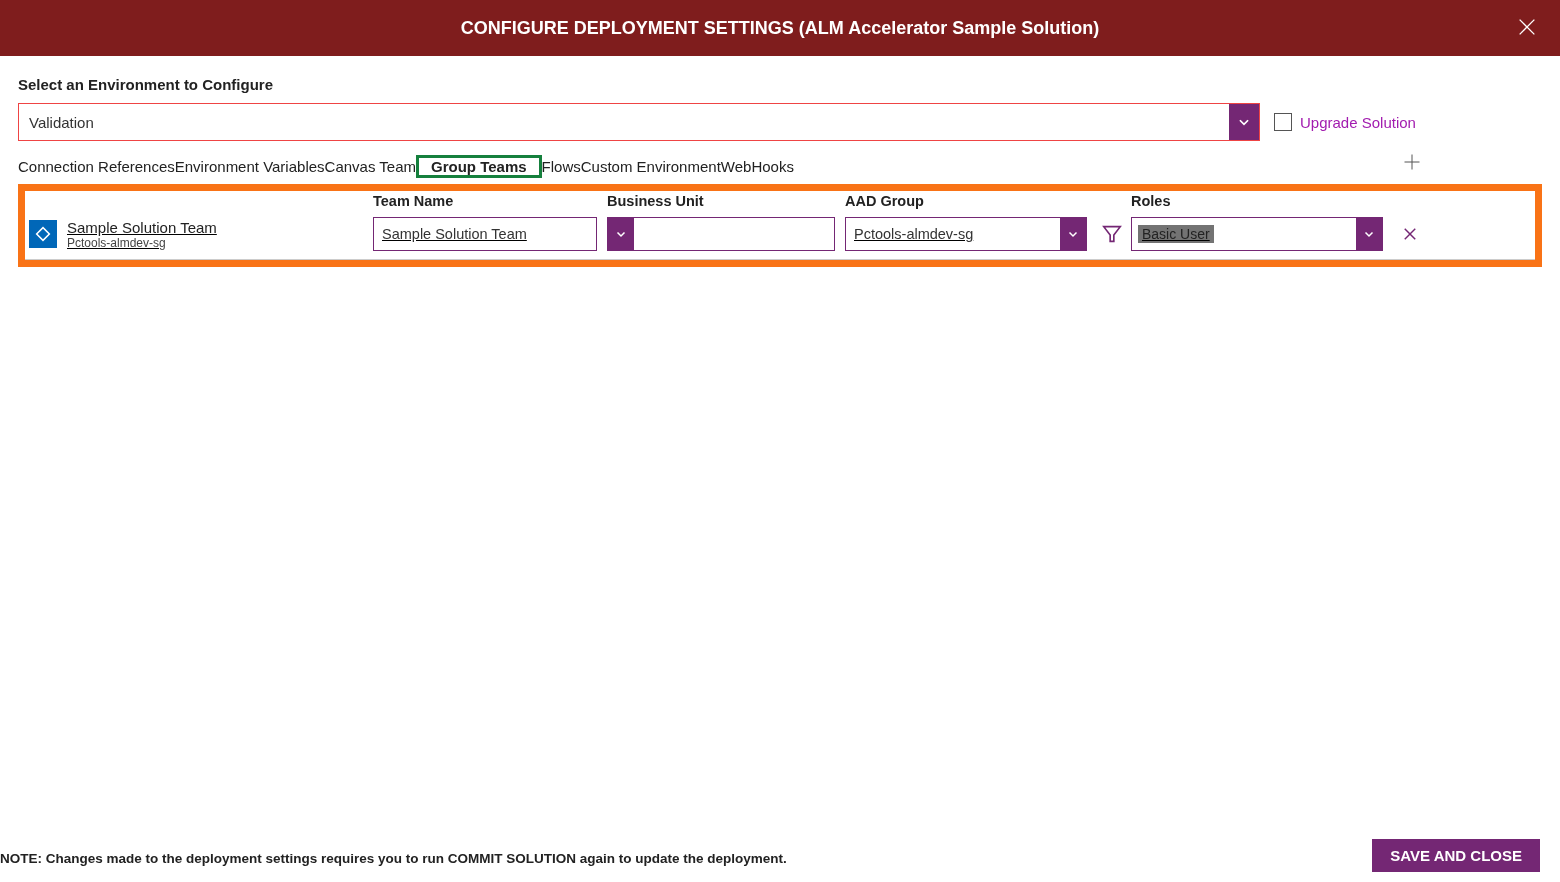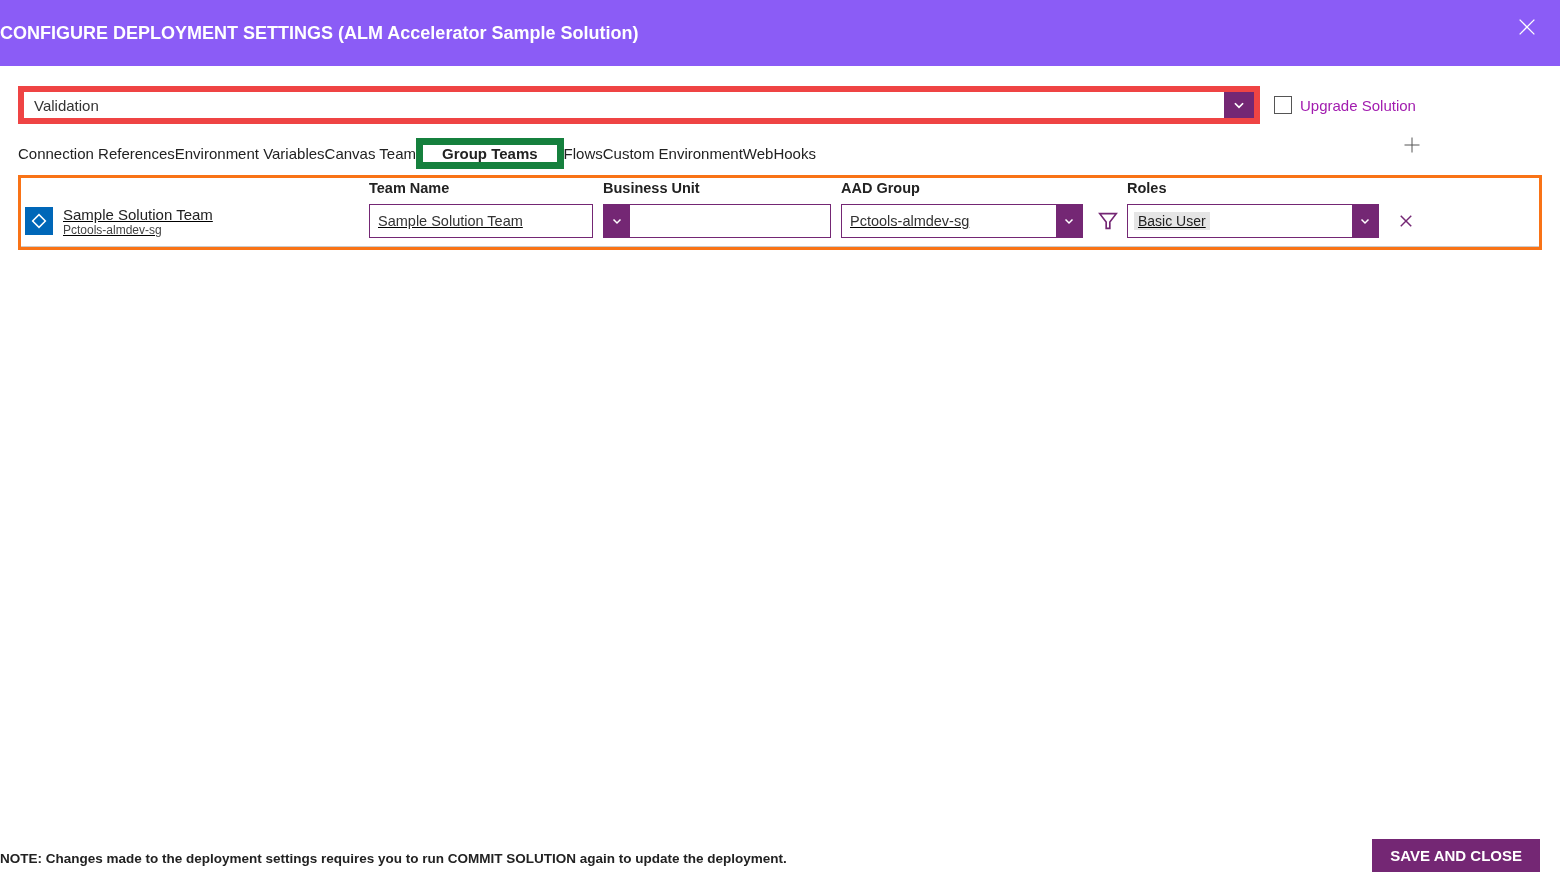--- a/index.html
+++ b/index.html
@@ -1,39 +1,40 @@
 <!DOCTYPE html>
 <html><head>
   <meta charset="utf-8">
   <style>
     * { box-sizing: border-box; margin: 0; padding: 0; font-family: "Segoe UI", Arial, sans-serif; }
     body { width: 1560px; height: 882px; background: #fff; position: relative; overflow: hidden; }
 
     .header-bar {
-      background: #8b5cf6;
-      height: 66px;
+      background: #7f1d1d;
+      height: 56px;
       display: flex;
       align-items: center;
+      justify-content: center;
       position: relative;
     }
     .header-title { color: #fff; font-size: 18px; font-weight: 600; }
     .close-x {
       position: absolute; right: 18px; top: 12px; width: 30px; height: 30px;
       display: flex; align-items: center; justify-content: center; cursor: pointer;
     }
 
     .content { padding: 20px 18px 0 18px; }
 
     .section-label { font-size: 15px; font-weight: 600; color: #222; margin-bottom: 10px; }
 
     .env-row { display: flex; align-items: center; gap: 14px; margin-bottom: 14px; }
     .dropdown-main {
       flex: 0 0 1242px;
       height: 38px; display: flex; align-items: stretch;
-      border: 6px solid #ef4444;
+      border: 1px solid #ef4444;
     }
     .dropdown-main input {
       flex: 1; border: none; padding: 0 10px; font-size: 15px; outline: none; color: #333;
       background: #fff;
     }
     .dd-btn {
       width: 30px; background: #742774; display: flex; align-items: center; justify-content: center;
       cursor: pointer;
     }
 
@@ -41,29 +42,29 @@
     .checkbox-box { width: 18px; height: 18px; border: 1px solid #555; background: #fff; cursor: pointer; }
     .checkbox-label { font-size: 15px; color: #a21caf; }
 
     .tabs-row {
       display: flex; align-items: center; 
       padding: 0 0 6px 0;
       position: relative;
     }
     .tab-item { font-size: 15px; color: #222; cursor: pointer; padding: 2px 0; }
     .tab-highlight {
-      border: 7px solid #15803d; padding: 0px 19px; font-weight: 700;
+      border: 3px solid #15803d; padding: 0px 12px; font-weight: 700;
     }
     .plus-btn {
       position: absolute; right: 120px; top: -3px;
       font-size: 22px; color: #555; cursor: pointer;
     }
 
     .red-frame {
-      border: 3px solid #f97316;
+      border: 7px solid #f97316;
       margin-top: 0px;
       padding: 0;
     }
 
     .columns-header {
       display: flex; align-items: flex-end;
       padding: 2px 0 4px 0;
     }
     .col-spacer-left { width: 348px; }
     .col-h { font-size: 14.5px; font-weight: 600; color: #222; }
@@ -101,21 +102,21 @@
     .fb-bu    { width: 228px; }
     .fb-aad   { width: 242px; }
     .fb-roles { width: 252px; }
     .dd-small {
       width: 26px; background: #742774; display:flex; align-items:center; justify-content:center; cursor:pointer;
     }
 
     .filter-icon { width: 30px; display:flex; align-items:center; justify-content:center; cursor:pointer; margin-right: 4px; }
 
     .roles-chip {
-      background: #e5e5e5; color: #222; padding: 1px 4px; margin: auto 0 auto 6px;
+      background: #737373; color: #222; padding: 1px 4px; margin: auto 0 auto 6px;
       font-size: 14px; align-self: center;
     }
     .roles-inner { flex:1; display:flex; align-items:center; }
 
     .row-delete { width: 34px; display:flex; align-items:center; justify-content:center; cursor:pointer; }
 
     .footer {
       position: absolute; bottom: 16px; left: 0; right: 0;
       display: flex; align-items: center; justify-content: flex-start;
     }
@@ -134,20 +135,21 @@
   <div class="close-x">
     <svg width="22" height="22" viewBox="0 0 24 24" fill="none" stroke="#fff" stroke-width="1.4">
         <line x1="4" y1="4" x2="20" y2="20"></line>
         <line x1="20" y1="4" x2="4" y2="20"></line>
       </svg>
   </div>
 </div>
 
 <div class="content">
 
+  <div class="section-label">Select an Environment to Configure</div>
 
   <div class="env-row">
     <div class="dropdown-main">
       <input type="text" value="Validation" style="">
       <div class="dd-btn">
         <svg width="14" height="14" viewBox="0 0 24 24" fill="none" stroke="#fff" stroke-width="3">
             <polyline points="5 9 12 16 19 9"></polyline>
           </svg>
       </div>
     </div>

